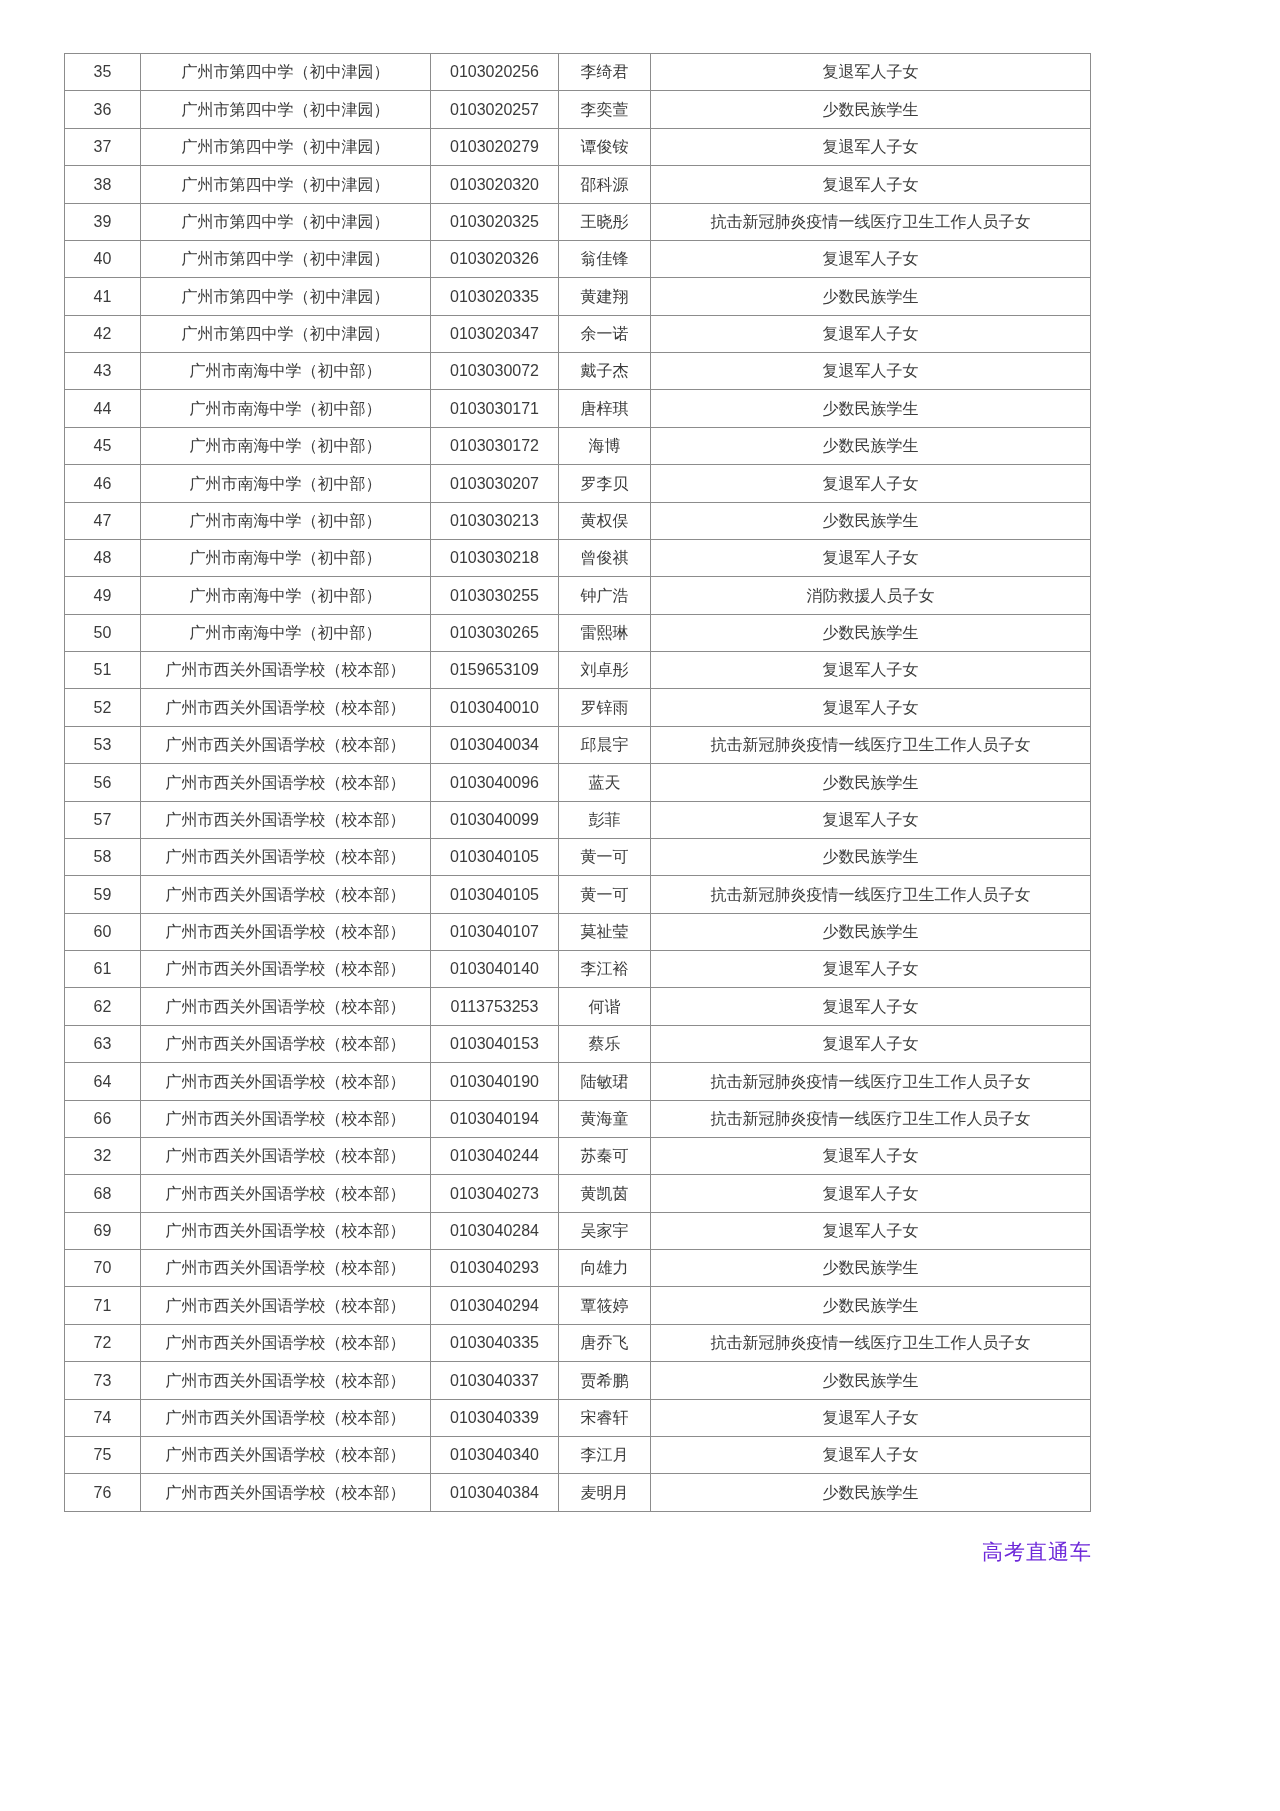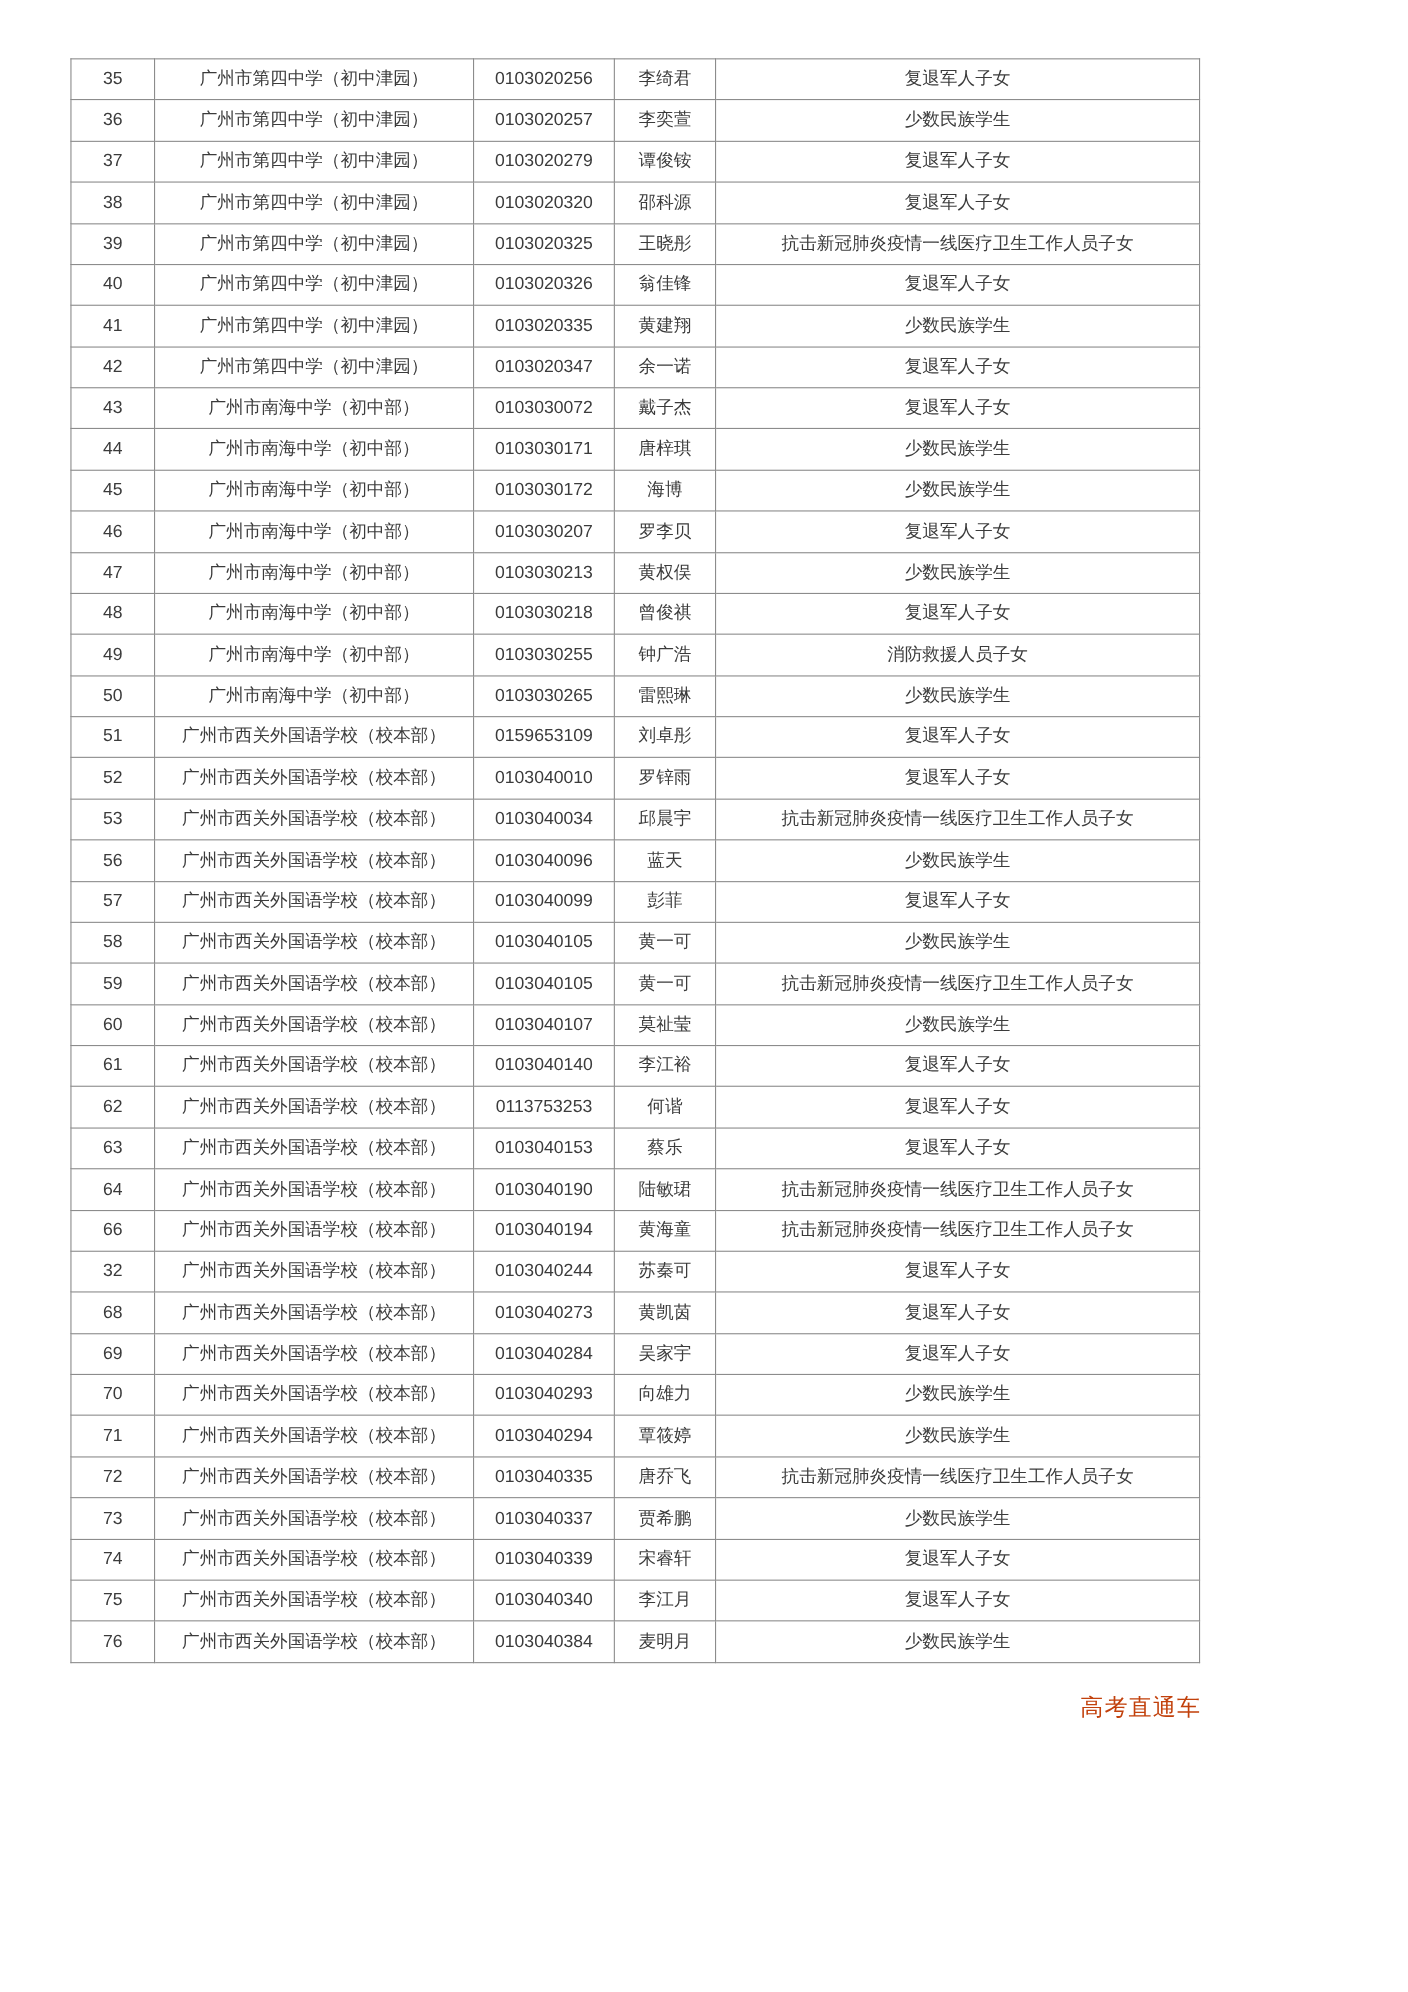--- a/index.html
+++ b/index.html
@@ -38,21 +38,21 @@
     .col-no       { width: 76px;  }
     .col-school   { width: 290px; }
     .col-id       { width: 128px; }
     .col-name     { width: 92px;  }
     .col-category { width: 440px; }
     .watermark {
       position: absolute;
       left: 982px;
       top: 1538px;
       font-size: 21px;
-      color: #c2410c;
+      color: #6d28d9;
       letter-spacing: 1px;
     }
   </style>
 </head>
 <body>
 
 <div class="page">
 
   <table class="roster">
     <colgroup>

